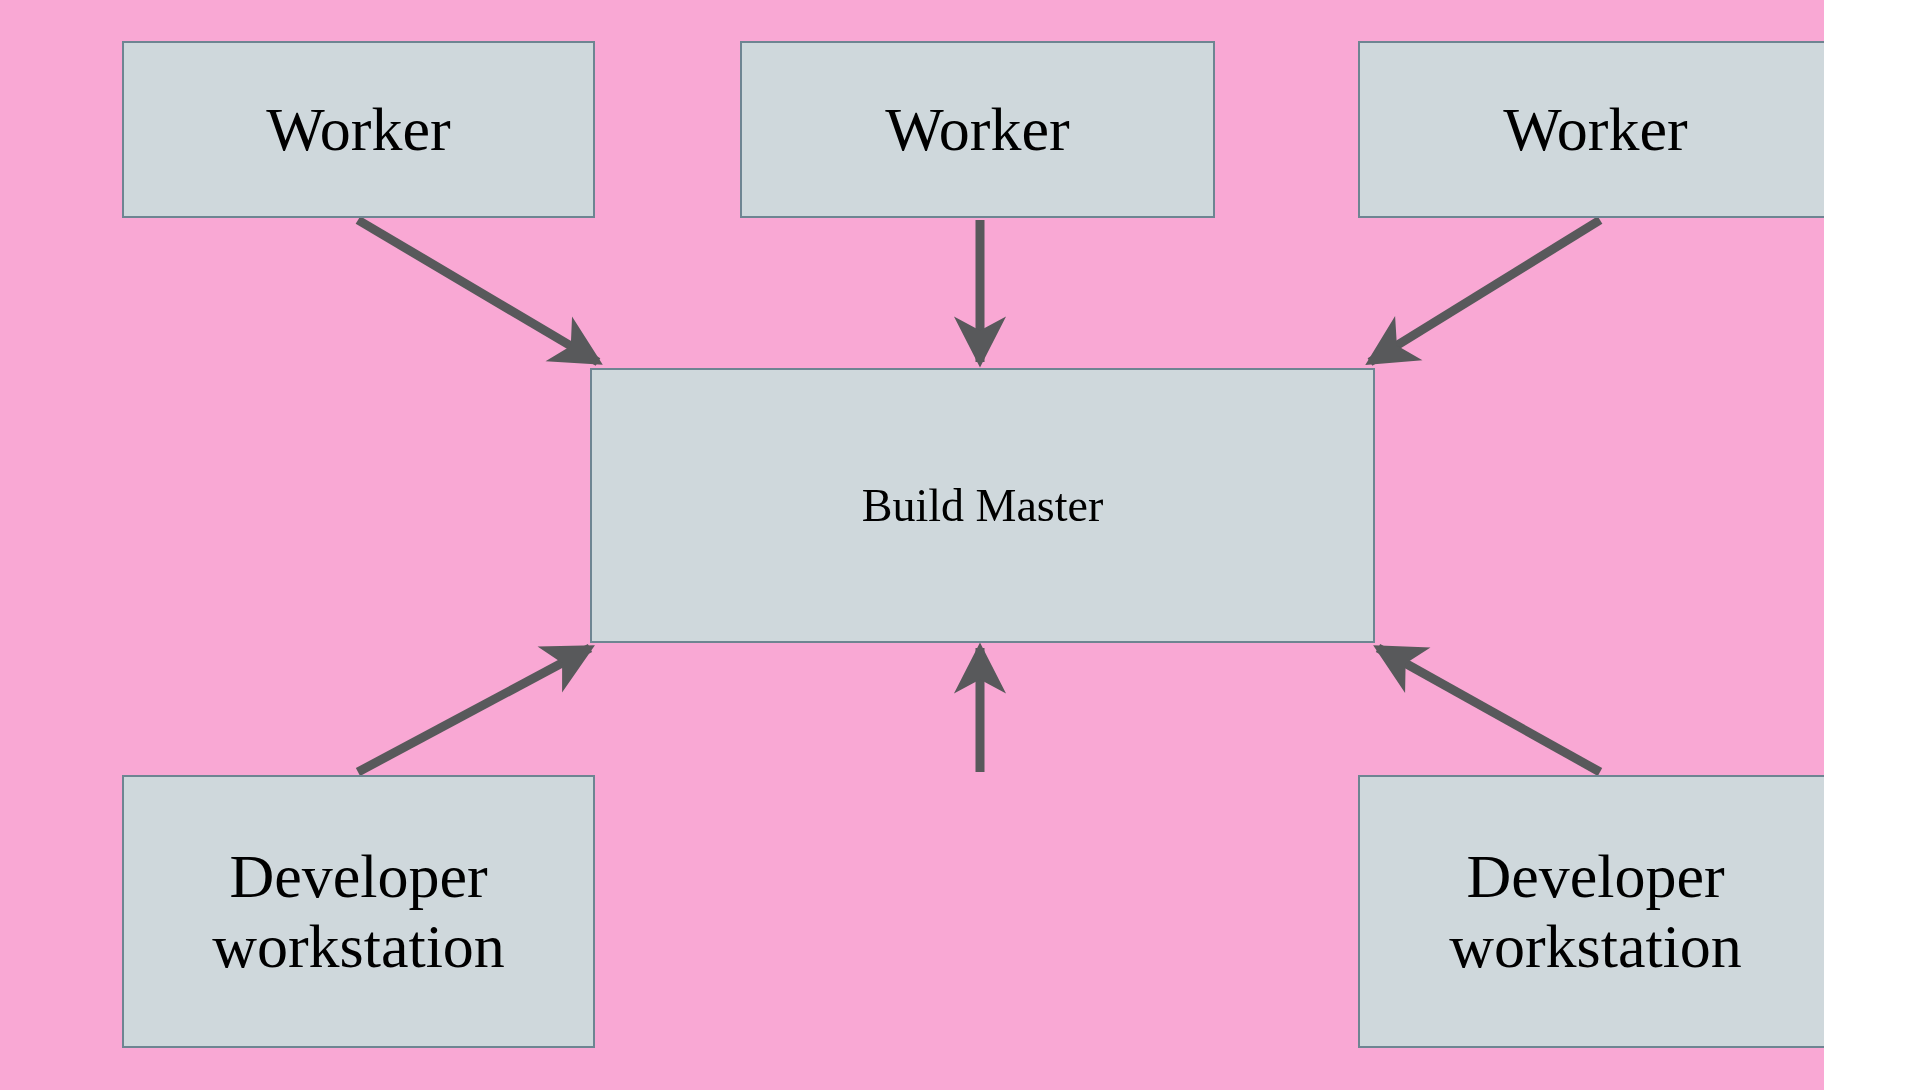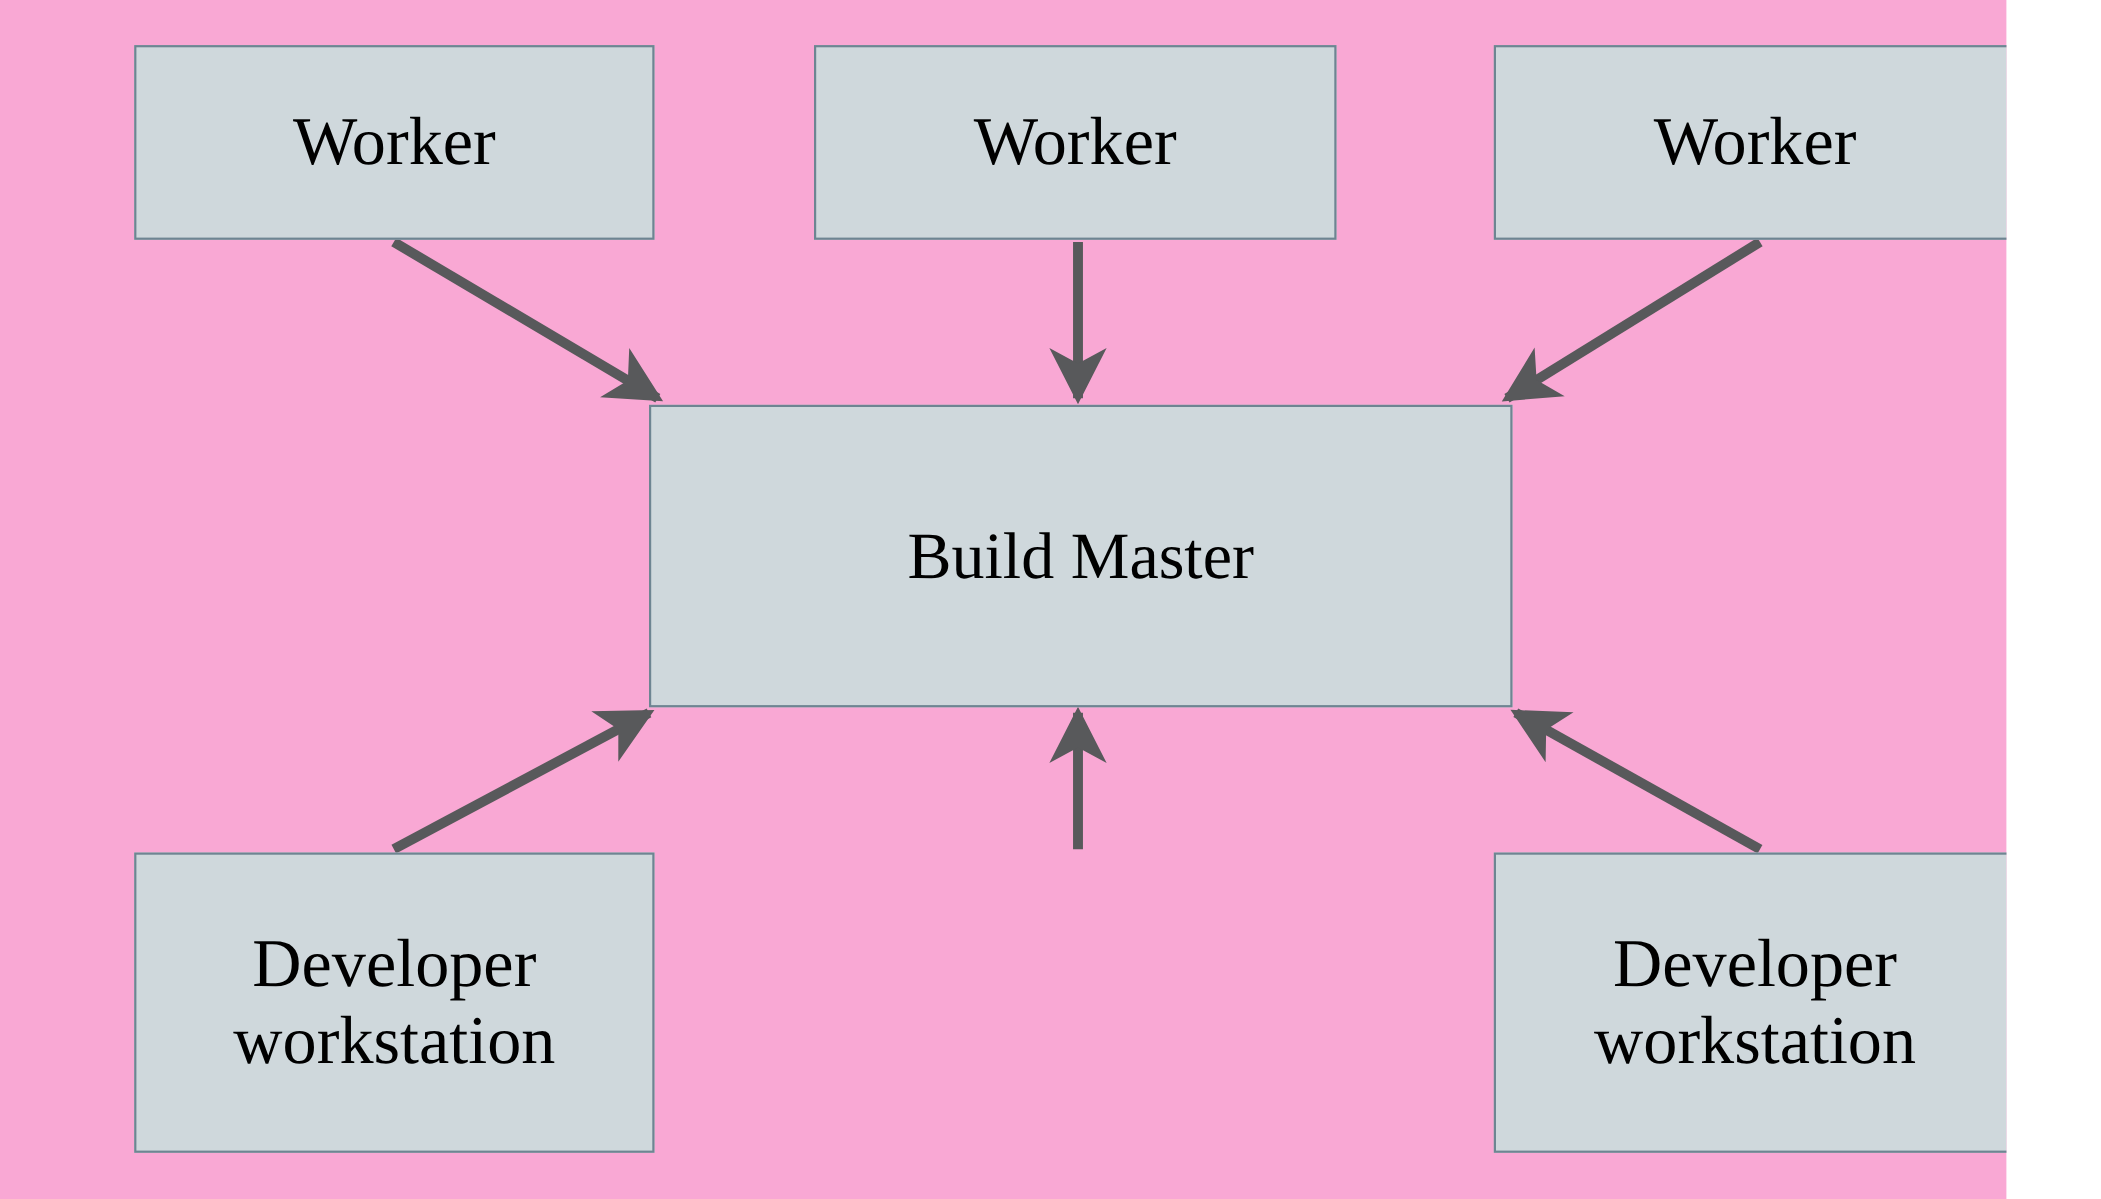--- a/index.html
+++ b/index.html
@@ -40,21 +40,21 @@
     display: block;
     padding: 0 6px;
   }
 
   
   #node-worker-1 { left: 122px; top: 41px;  width: 473px; height: 177px; font-size: 62px; }
   #node-worker-2 { left: 740px; top: 41px;  width: 475px; height: 177px; font-size: 62px; }
   #node-worker-3 { left: 1358px; top: 41px; width: 475px; height: 177px; font-size: 62px; }
 
   
-  #node-build-master { left: 590px; top: 368px; width: 785px; height: 275px; font-size: 60px; }
+  #node-build-master { left: 590px; top: 368px; width: 785px; height: 275px; font-size: 46px; }
 
   
   #node-dev-ws-1 { left: 122px; top: 775px;  width: 473px; height: 273px; font-size: 62px; }
   #node-ci-server { left: 740px; top: 775px;  width: 475px; height: 273px; font-size: 62px; }
   #node-dev-ws-2 { left: 1358px; top: 775px; width: 475px; height: 273px; font-size: 62px; }
 </style>
 </head>
 <body>
 
 <div id="canvas">

